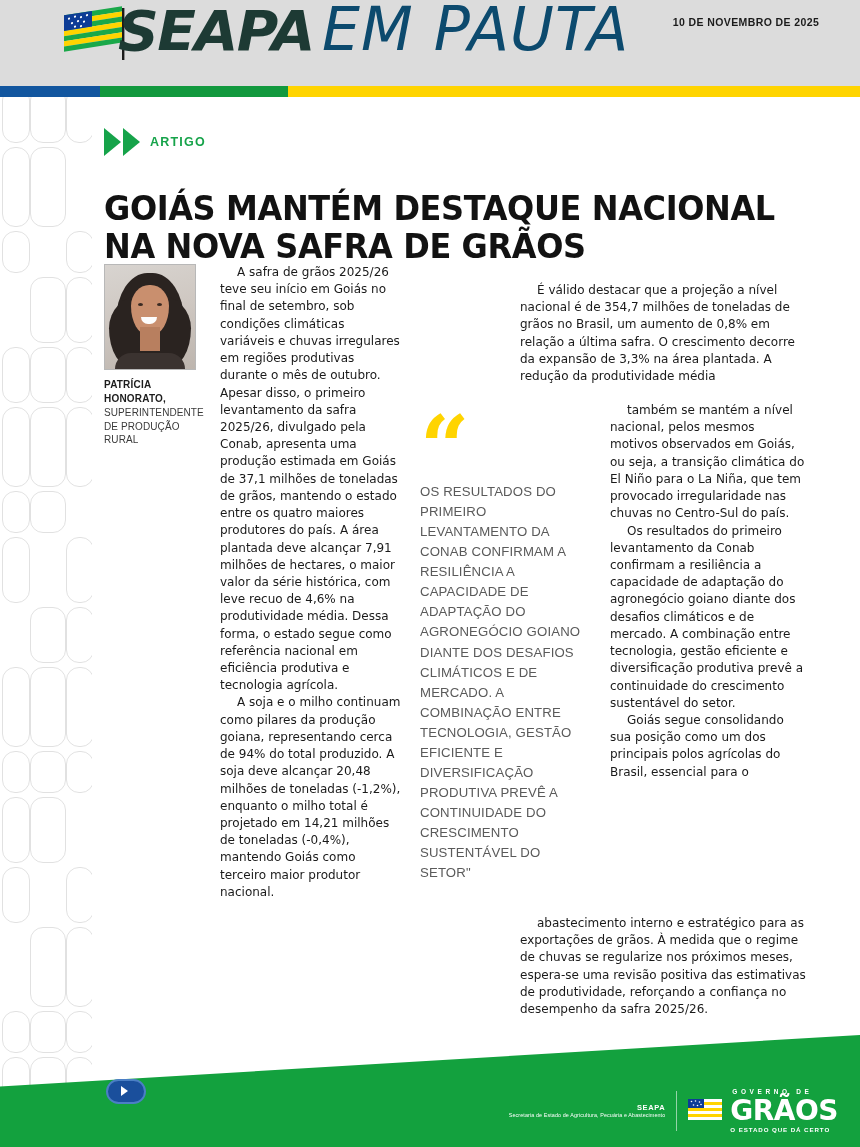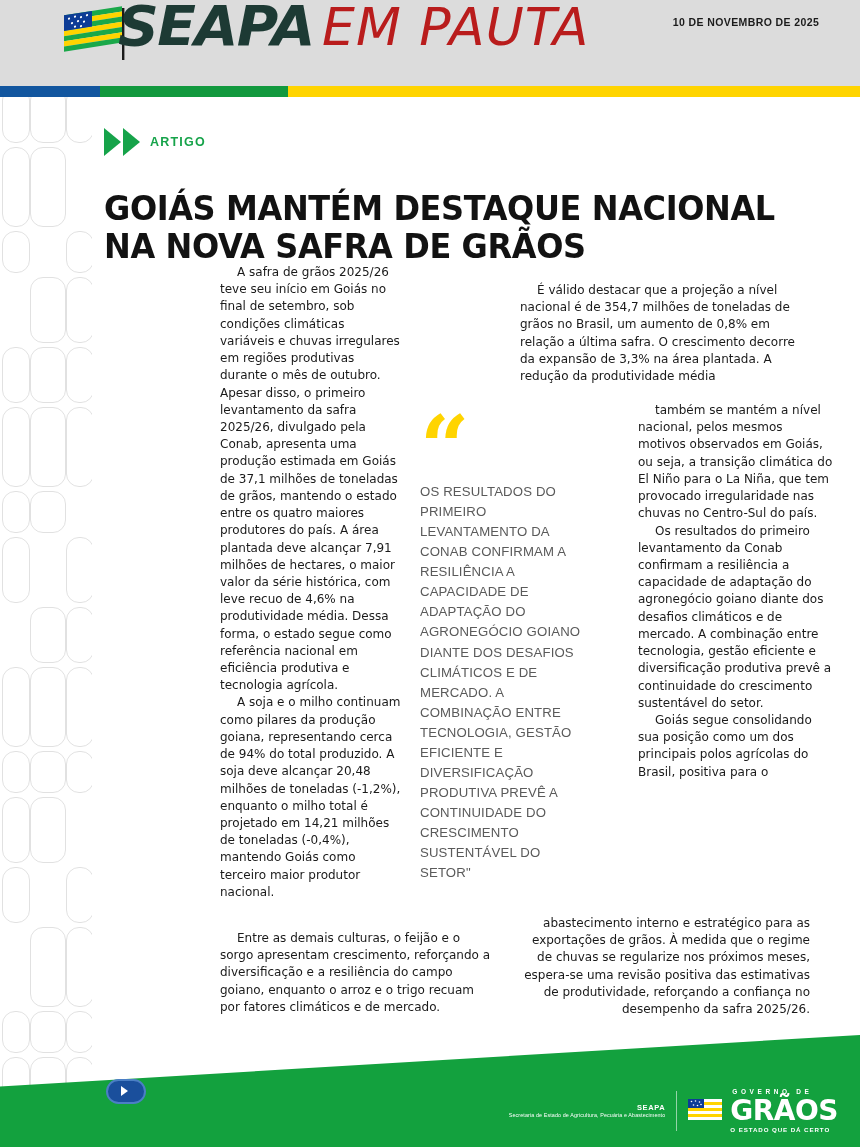--- a/index.html
+++ b/index.html
@@ -47,25 +47,25 @@
     font-weight: bold;
     font-style: italic;
     letter-spacing: -1.5px;
     color: #1d3a34;
     line-height: 1;
     transform: scaleX(1.03);
     transform-origin: left center;
   }
   .brand-empauta {
     font-family: "DejaVu Sans", sans-serif;
-    font-size: 52px;
+    font-size: 60px;
     font-weight: 300;
     font-style: italic;
     letter-spacing: 1px;
-    color: #b91c1c;
+    color: #0c4a6e;
     line-height: 1;
   }
   .edition-box {
     position: absolute;
     right: 30px; top: 12px;
     text-align: center;
     width: 168px;
   }
   .edition-badge {
     background: #1a5fa8;
@@ -244,28 +244,27 @@
     left: 220px; top: 930px;
     width: 275px;
   }
   .col3 {
     position: absolute;
     left: 520px; top: 282px;
     width: 285px;
   }
   .col3-narrow {
     position: absolute;
-    left: 638px; top: 402px;
+    left: 610px; top: 402px;
     width: 196px;
   }
   .col3-wide {
     position: absolute;
     left: 520px; top: 915px;
     width: 290px;
-    text-align: right;
   }
 
   
   .quote {
     position: absolute;
     left: 420px; top: 420px;
     width: 164px;
   }
   .quote-mark {
     font-family: "DejaVu Serif", serif;
@@ -455,35 +454,46 @@
   <div class="kicker-row">
     <span class="chev-group">
       <span class="chev"></span>
         <span class="chev"></span>
     </span>
     <span class="kicker-text">ARTIGO</span>
   </div>
 
   <h1 class="headline">GOIÁS MANTÉM DESTAQUE NACIONAL NA NOVA SAFRA DE GRÃOS</h1>
 
+  <div class="author">
+    <div class="author-photo">
+      <div class="ph-hair"></div>
+      <div class="ph-hair2"></div>
+      <div class="ph-face"></div>
+      <div class="ph-neck"></div>
+      <div class="ph-eye" style="left:33px"></div>
+      <div class="ph-eye" style="left:52px"></div>
+      <div class="ph-smile"></div>
+      <div class="ph-shoulder"></div>
+    </div>
+    <div class="author-name">PATRÍCIA HONORATO,</div>
+    <div class="author-role">SUPERINTENDENTE DE PRODUÇÃO RURAL</div>
+  </div>
 
   <div class="col-text col1" id="col1">
       <p>A safra de grãos 2025/26 teve seu início em Goiás no final de setembro, sob condições climáticas variáveis e chuvas irregulares em regiões produtivas durante o mês de outubro. Apesar disso, o primeiro levantamento da safra 2025/26, divulgado pela Conab, apresenta uma produção estimada em Goiás de 37,1 milhões de toneladas de grãos, mantendo o estado entre os quatro maiores produtores do país. A área plantada deve alcançar 7,91 milhões de hectares, o maior valor da série histórica, com leve recuo de 4,6% na produtividade média. Dessa forma, o estado segue como referência nacional em eficiência produtiva e tecnologia agrícola.</p>
       <p>A soja e o milho continuam como pilares da produção goiana, representando cerca de 94% do total produzido. A soja deve alcançar 20,48 milhões de toneladas (-1,2%), enquanto o milho total é projetado em 14,21 milhões de toneladas (-0,4%), mantendo Goiás como terceiro maior produtor nacional.</p>
     </div>
-  <div class="col-text col1-wide" id="col1w">
-      <p>Entre as demais culturas, o feijão e o sorgo apresentam crescimento, reforçando a diversificação e a resiliência do campo goiano, enquanto o arroz e o trigo recuam por fatores climáticos e de mercado.</p>
-    </div>
   <div class="col-text col3" id="col3">
       <p>É válido destacar que a projeção a nível nacional é de 354,7 milhões de toneladas de grãos no Brasil, um aumento de 0,8% em relação a última safra. O crescimento decorre da expansão de 3,3% na área plantada. A redução da produtividade média</p>
     </div>
   <div class="col-text col3-narrow" id="col3n">
       <p>também se mantém a nível nacional, pelos mesmos motivos observados em Goiás, ou seja, a transição climática do El Niño para o La Niña, que tem provocado irregularidade nas chuvas no Centro-Sul do país.</p>
       <p>Os resultados do primeiro levantamento da Conab confirmam a resiliência a capacidade de adaptação do agronegócio goiano diante dos desafios climáticos e de mercado. A combinação entre tecnologia, gestão eficiente e diversificação produtiva prevê a continuidade do crescimento sustentável do setor.</p>
-      <p>Goiás segue consolidando sua posição como um dos principais polos agrícolas do Brasil, positiva para o</p>
+      <p>Goiás segue consolidando sua posição como um dos principais polos agrícolas do Brasil, essencial para o</p>
     </div>
   <div class="col-text col3-wide" id="col3w">
       <p>abastecimento interno e estratégico para as exportações de grãos. À medida que o regime de chuvas se regularize nos próximos meses, espera-se uma revisão positiva das estimativas de produtividade, reforçando a confiança no desempenho da safra 2025/26.</p>
     </div>
 
   <div class="quote">
     <div class="quote-mark">“</div>
     <div class="quote-body">Os resultados do primeiro levantamento da Conab confirmam a resiliência a capacidade de adaptação do agronegócio goiano diante dos desafios climáticos e de mercado. A combinação entre tecnologia, gestão eficiente e diversificação produtiva prevê a continuidade do crescimento sustentável do setor"</div>
   </div>
 

